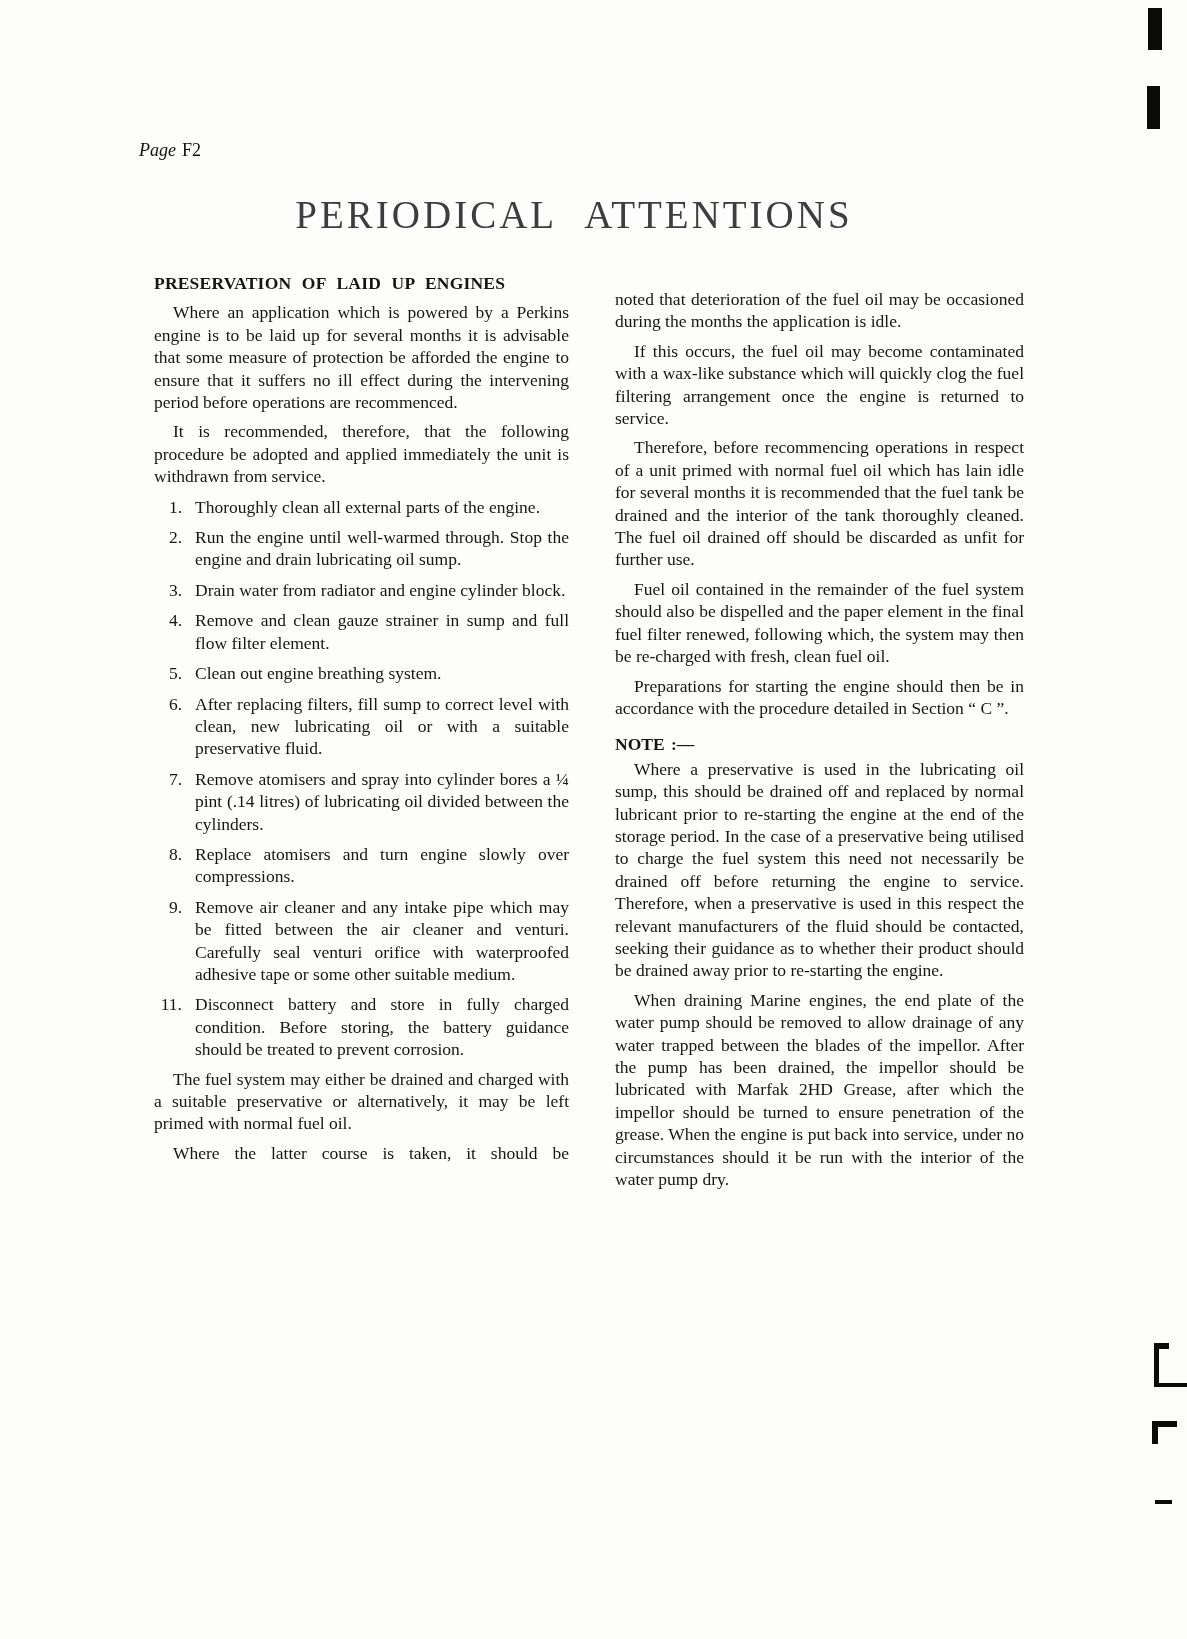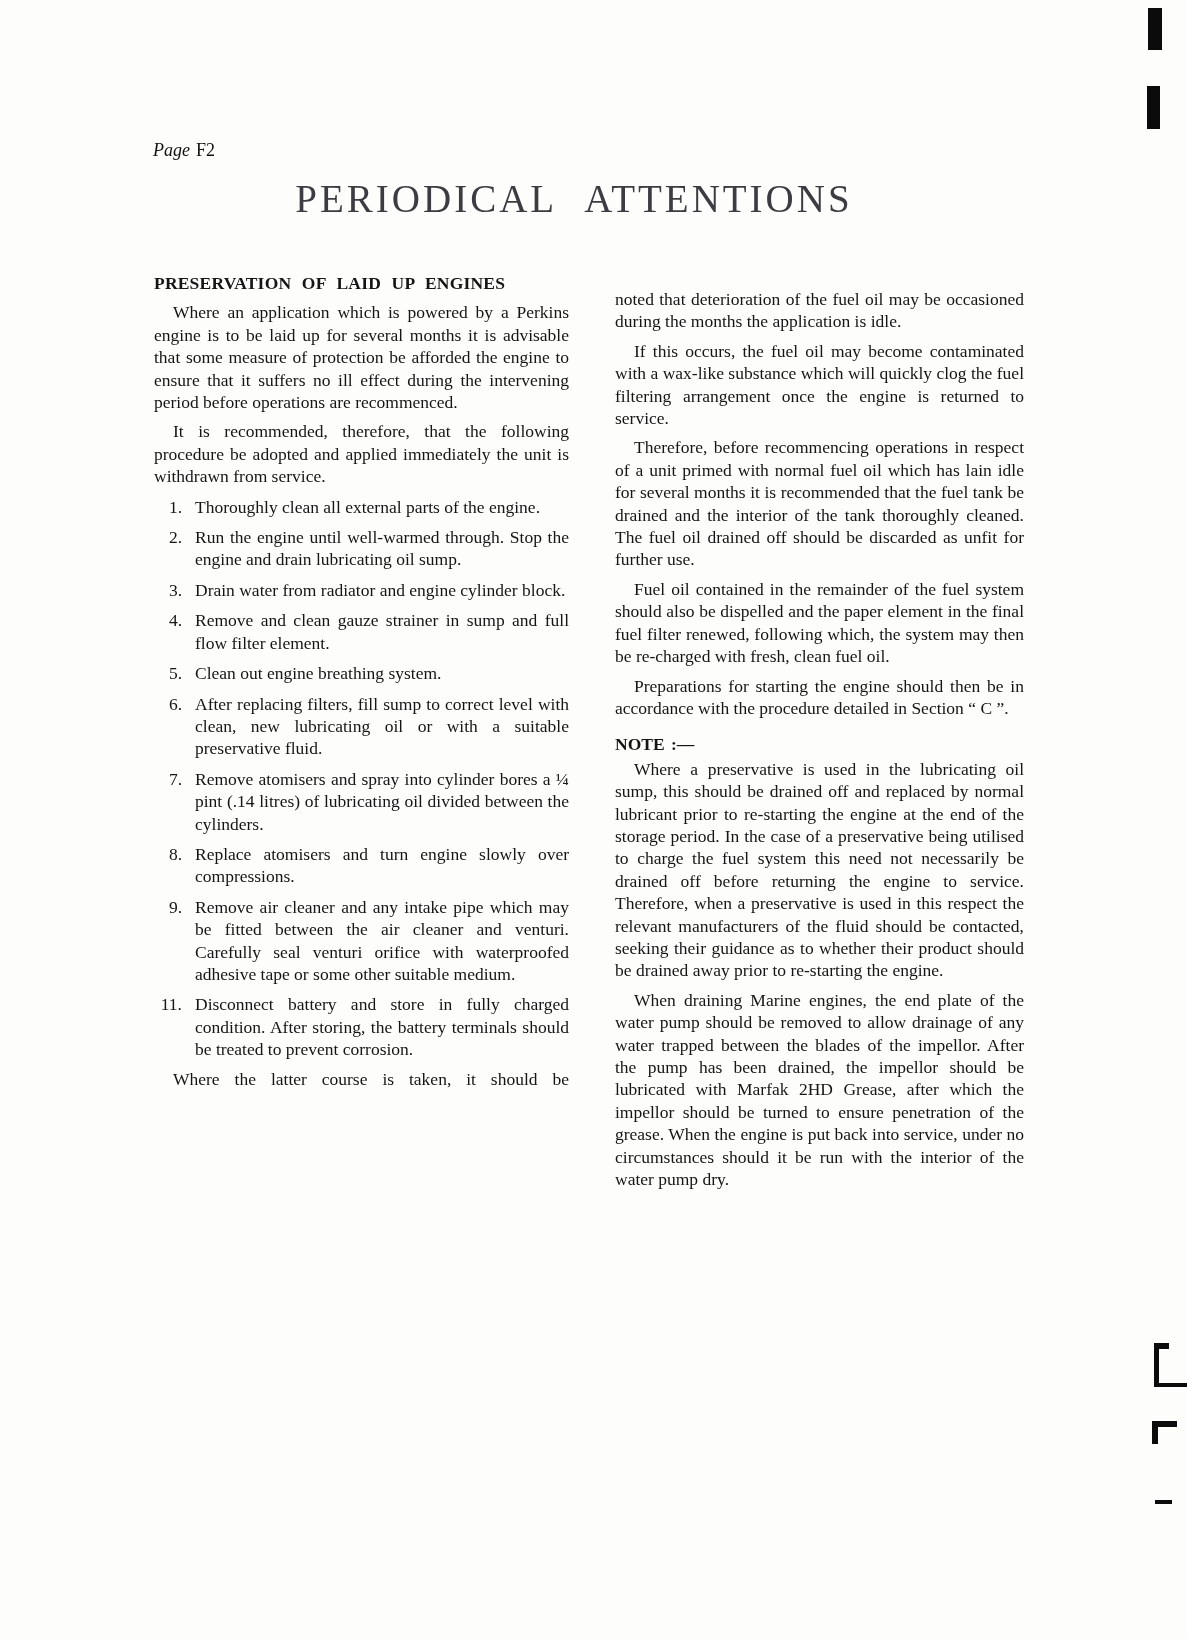--- a/index.html
+++ b/index.html
@@ -10,32 +10,32 @@
     width: 1187px;
     height: 1639px;
     position: relative;
     background: #fdfdfb;
     font-family: "Liberation Serif", "DejaVu Serif", serif;
     color: #151515;
     overflow: hidden;
   }
   .page-label {
     position: absolute;
-    left: 153px;
+    left: 139px;
     top: 140px;
     font-size: 18px;
     color: #111;
   }
   .page-label .it { font-style: italic; }
   .page-label .plain { font-style: normal; margin-left: 6px; }
 
   .doc-title {
     position: absolute;
     left: 154px;
-    top: 176px;
+    top: 192px;
     width: 840px;
     text-align: center;
     font-size: 39px;
     font-weight: 400;
     letter-spacing: 3px;
     word-spacing: 18px;
     color: #3c3c42;
     white-space: nowrap;
   }
 
@@ -165,24 +165,25 @@
       <div class="list-item">
         <span class="list-item-number">8.</span>
         <span class="list-item-text">Replace atomisers and turn engine slowly over compressions.</span>
       </div>
       <div class="list-item">
         <span class="list-item-number">9.</span>
         <span class="list-item-text">Remove air cleaner and any intake pipe which may be fitted between the air cleaner and venturi. Carefully seal venturi orifice with waterproofed adhesive tape or some other suitable medium.</span>
       </div>
       <div class="list-item">
         <span class="list-item-number">11.</span>
-        <span class="list-item-text">Disconnect battery and store in fully charged condition. After storing, the battery terminals should be treated to prevent corrosion.</span>
+        <span class="list-item-text">Disconnect battery and store in fully charged condition. Before storing, the battery guidance should be treated to prevent corrosion.</span>
       </div>
     </div>
 
+    <p class="para">The fuel system may either be drained and charged with a suitable preservative or alternatively, it may be left primed with normal fuel oil.</p>
     <p class="para stretch-last">Where the latter course is taken, it should be</p>
   </div>
 
   <div class="col col-right">
     <p class="para no-indent">noted that deterioration of the fuel oil may be occasioned during the months the application is idle.</p>
     <p class="para">If this occurs, the fuel oil may become contaminated with a wax-like substance which will quickly clog the fuel filtering arrangement once the engine is returned to service.</p>
     <p class="para">Therefore, before recommencing operations in respect of a unit primed with normal fuel oil which has lain idle for several months it is recommended that the fuel tank be drained and the interior of the tank thoroughly cleaned.  The fuel oil drained off should be discarded as unfit for further use.</p>
     <p class="para">Fuel oil contained in the remainder of the fuel system should also be dispelled and the paper element in the final fuel filter renewed, following which, the system may then be re-charged with fresh, clean fuel oil.</p>
     <p class="para">Preparations for starting the engine should then be in accordance with the procedure detailed in Section “ C ”.</p>
 

